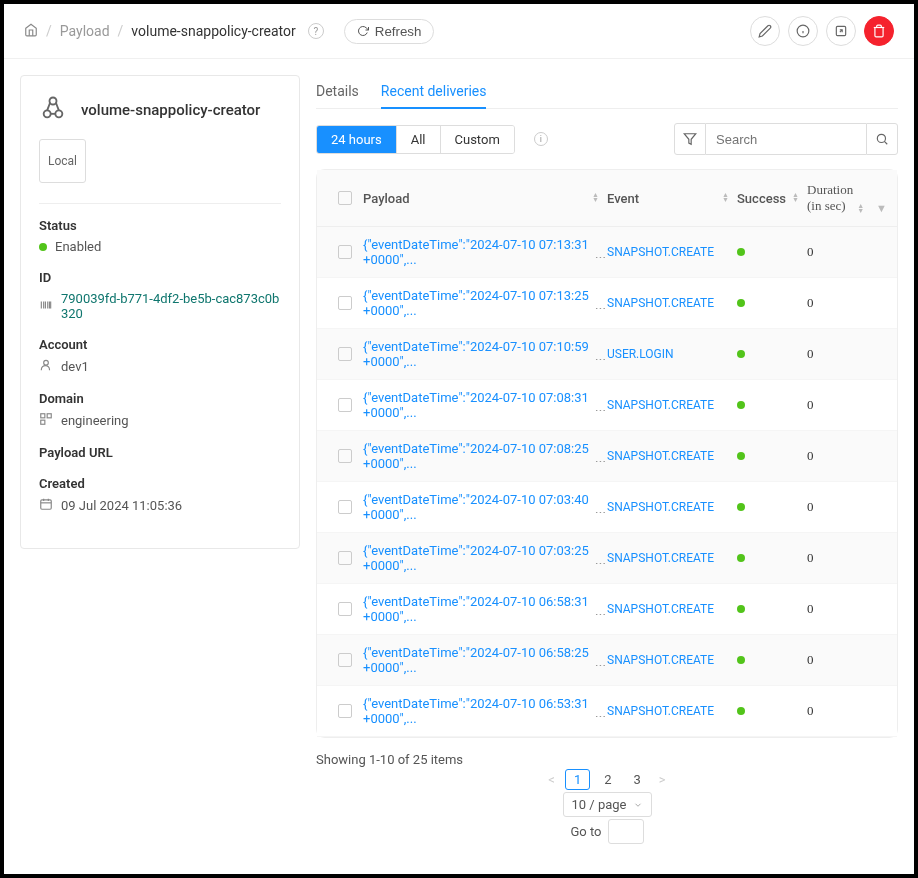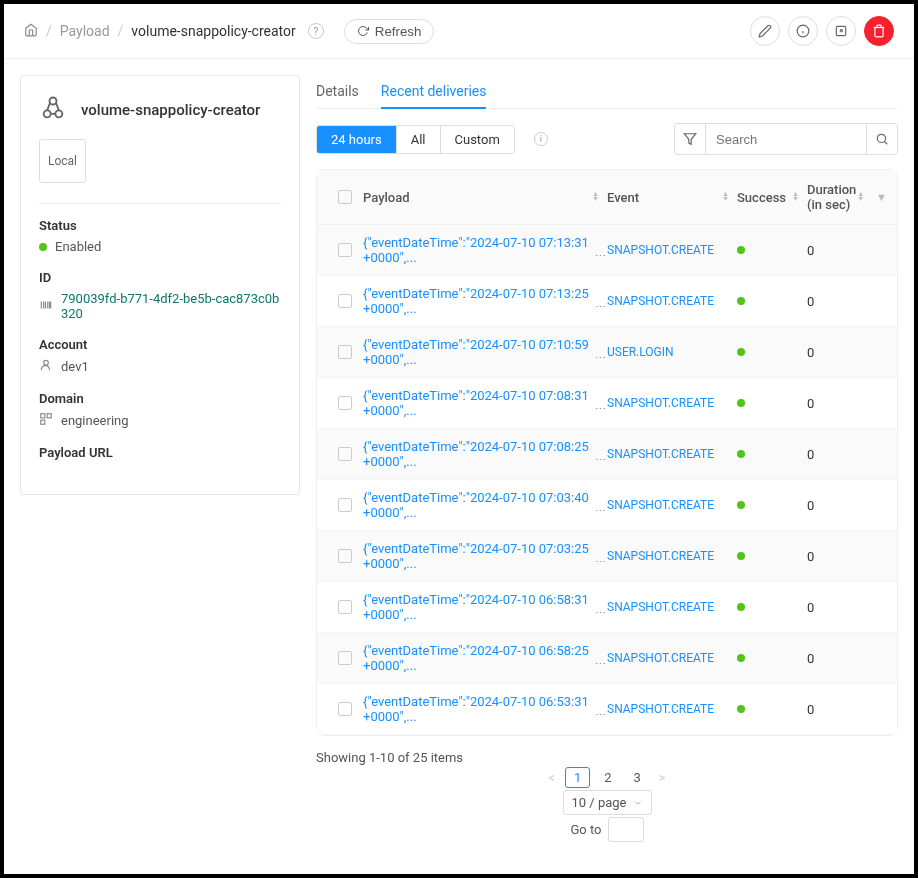--- a/index.html
+++ b/index.html
@@ -48,21 +48,21 @@
 .search-wrap { display: flex; }
 .search-input { border: 1px solid #ddd; border-left: none; border-right: none; padding: 6px 10px; width: 160px; font-size: 13px; outline: none; }
 .search-btn { width: 32px; height: 32px; border: 1px solid #ddd; border-radius: 0 3px 3px 0; display: flex; align-items: center; justify-content: center; background: #fff; cursor: pointer; color: #666; }
 
 .table { border: 1px solid #eee; border-radius: 9px; }
 .thead { display: flex; background: #fafafa; border-bottom: 1px solid #eee; padding: 12px 10px; font-weight: 500; font-size: 13px; color: #555; }
 .col-check { width: 36px; display: flex; align-items: center; justify-content: center; }
 .col-payload { flex: 1; display: flex; align-items: center; }
 .col-event { width: 130px; display: flex; align-items: center; }
 .col-success { width: 70px; display: flex; align-items: center; }
-.col-duration { width: 80px; display: flex; align-items: center; }
+.col-duration { width: 80px; display: flex; align-items: flex-end; font-family: Liberation Serif, serif; }
 .sort-icons { margin-left: auto; margin-right: 8px; display: flex; flex-direction: column; font-size: 7px; color: #bbb; line-height: 5px; }
 .row { display: flex; padding: 10px; border-bottom: 1px solid #f5f5f5; font-size: 13px; align-items: center; }
 .row:nth-child(odd) { background: #fafafa; }
 .row:nth-child(even) { background: #fff; }
 .payload-text { color: #1890ff; cursor: pointer; position: relative; padding-right: 18px; }
 .more-dots { position: absolute; right: 0; top: 50%; color: #999; cursor: pointer; writing-mode: vertical-lr; font-size: 11px; letter-spacing: -1px; }
 .event-link { color: #1890ff; cursor: pointer; font-size: 12px; }
 .success-dot { width: 8px; height: 8px; border-radius: 50%; background: #52c41a; display: inline-block; }
 .checkbox { width: 14px; height: 14px; border: 1px solid #ccc; border-radius: 2px; cursor: pointer; }
 .filter-icon-small { color: #bbb; font-size: 11px; margin-left: 4px; }
@@ -197,20 +197,34 @@
             </svg>
         </span>
         <span>engineering</span>
       </div>
     </div>
 
     <div class="field">
       <div class="field-label">Payload URL</div>
     </div>
 
+    <div class="field">
+      <div class="field-label">Created</div>
+      <div class="field-value">
+        <span class="small-icon">
+          <svg width="14" height="14" viewBox="0 0 24 24" fill="none" stroke="currentColor" stroke-width="2">
+              <rect x="3" y="5" width="18" height="16" rx="2"></rect>
+              <line x1="3" y1="10" x2="21" y2="10"></line>
+              <line x1="8" y1="3" x2="8" y2="7"></line>
+              <line x1="16" y1="3" x2="16" y2="7"></line>
+            </svg>
+        </span>
+        <span>09 Jul 2024 11:05:36</span>
+      </div>
+    </div>
   </div>
 
   <div class="main">
     <div class="tabs">
       <div class="tab">Details</div>
       <div class="tab active">Recent deliveries</div>
     </div>
 
     <div class="toolbar">
       <div class="radio-group">

